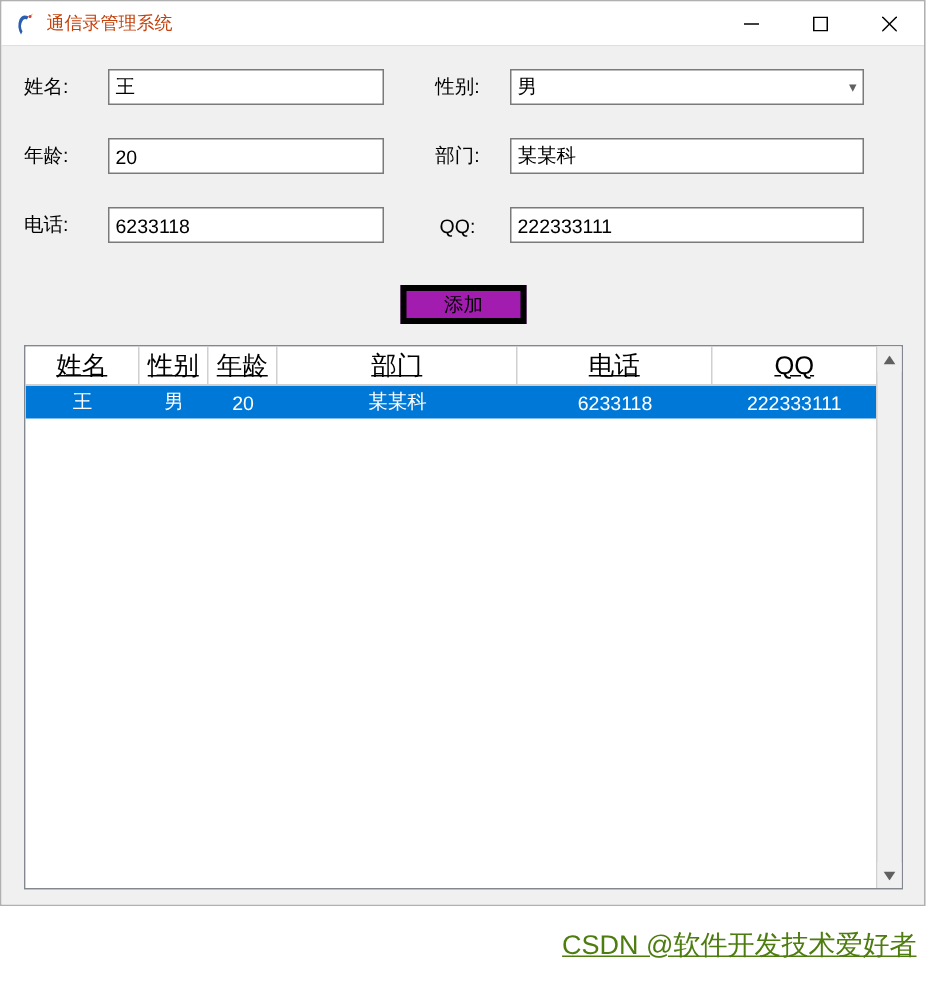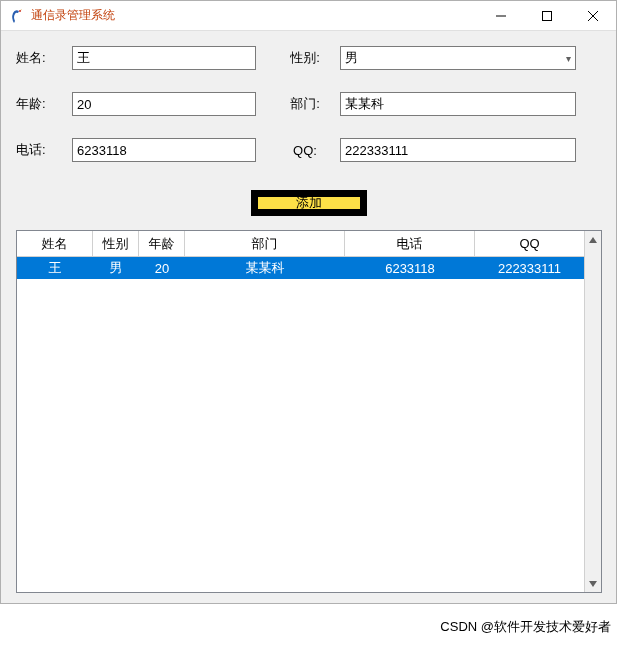--- a/index.html
+++ b/index.html
@@ -15,33 +15,33 @@
     .label { width: 48px; color: #000; text-align: left; }
     .input-text { border: 1px solid #7a7a7a; background: #fff; height: 24px; padding: 0 4px; font-size: 13px; outline: none; }
     .name-input { width: 184px; }
     .gender-select { width: 236px; height: 24px; border: 1px solid #7a7a7a; background: #fff; display: flex; align-items: center; padding: 0 4px; justify-content: space-between; }
     .age-input { width: 184px; }
     .dept-input { width: 236px; }
     .phone-input { width: 184px; }
     .qq-input { width: 236px; }
     .gap-label { width: 54px; text-align: center; margin-left: 14px; }
     .btn-row { display: flex; justify-content: center; gap: 50px; margin: 6px 0 14px 0; }
-    .btn { width: 116px; height: 26px; background: #fde047; border: 7px solid #000000; display: flex; align-items: center; justify-content: center; cursor: default; }
+    .btn { width: 84px; height: 26px; background: #a21caf; border: 4px solid #000000; display: flex; align-items: center; justify-content: center; cursor: default; }
     .table-wrap { flex: 1; background: #fff; border: 1px solid #828790; display: flex; }
     .table-main { flex: 1; display: flex; flex-direction: column; overflow: hidden; }
     .table-header { height: 26px; background: #fff; border-bottom: 1px solid #d0d0d0; display: flex; }
-    .th { border-right: 1px solid #d0d0d0; display: flex; align-items: center; justify-content: center; font-size: 13px; }
+    .th { border-right: 1px solid #d0d0d0; display: flex; align-items: center; justify-content: center; font-size: 17px; text-decoration: underline; }
     .table-body { flex: 1; background: #fff; overflow: hidden; }
     .table-row { height: 22px; display: flex; background: #0078d7; color: #fff; }
     .td { display: flex; align-items: center; justify-content: center; font-size: 13px; }
     .vscroll { width: 17px; background: #f0f0f0; border-left: 1px solid #d0d0d0; position: relative; }
     .vscroll-btn { width: 100%; height: 17px; display: flex; align-items: center; justify-content: center; color: #606060; background: #f0f0f0; }
     .vscroll-btn.top { position: absolute; top: 0; }
     .vscroll-btn.bottom { position: absolute; bottom: 0; }
-    .watermark { position: absolute; right: 16px; top: 618px; color: #000000; font-size: 13px; }
+    .watermark { position: absolute; right: 16px; top: 618px; color: #4d7c0f; font-size: 18px; text-decoration: underline; }
     .chevron { font-size: 10px; color: #606060; }
     .c-name { width: 76px; } .c-gender { width: 46px; } .c-age { width: 46px; }
     .c-dept { width: 160px; } .c-phone { width: 130px; } .c-qq { width: 108px; flex: 1; }
   </style>
 </head>
 <body>
 
 <div class="window">
   <div class="titlebar">
     <span class="titlebar-icon">

